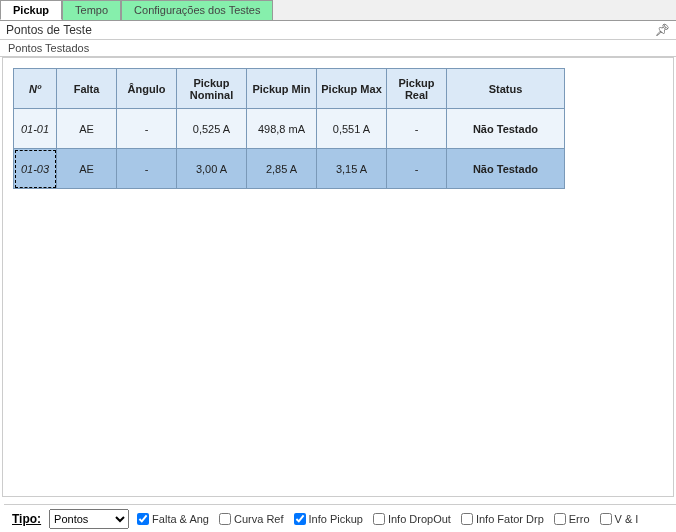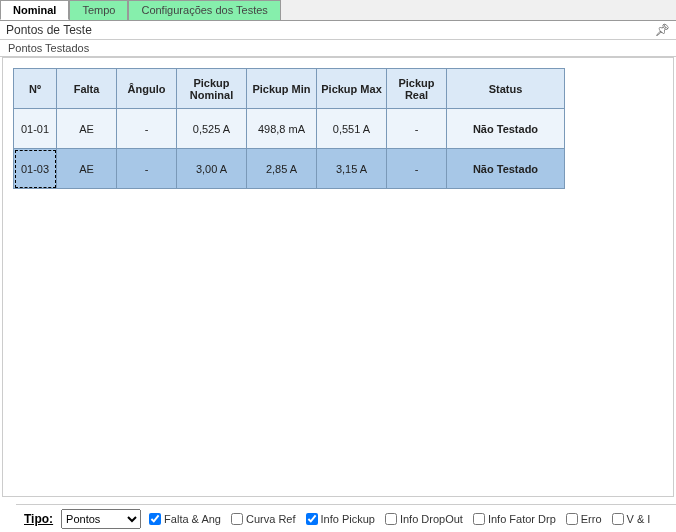--- a/index.html
+++ b/index.html
@@ -16,42 +16,42 @@
 
     .content { padding: 10px; height: 440px; background: #fff; border: 1px solid #ccc; margin: 0 2px; position: relative; }
 
     table { border-collapse: collapse; table-layout: fixed; }
     th, td { border: 1px solid #7a99b8; text-align: center; vertical-align: middle; font-size: 11px; height: 40px; padding: 2px 4px; }
     th { background: #dbe9f7; font-weight: bold; color: #222; }
     td { background: #edf4fb; color: #222; }
     tr.selected td { background: #a7c7e7; }
     .focus-cell { outline: 1.5px dashed #000; outline-offset: -2px; }
 
-    .col-nr { width: 43px; }
+    .col-nr { width: 43px; font-style: italic; }
     .col-falta { width: 60px; }
     .col-angulo { width: 60px; }
     .col-nom { width: 70px; }
     .col-min { width: 70px; }
     .col-max { width: 70px; }
     .col-real { width: 60px; }
     .col-status { width: 118px; }
 
     .bold { font-weight: bold; }
 
-    .footer { position: absolute; bottom: 0; left: 16px; right: 0; padding: 0 8px; border-top: 1px solid #ccc; display: flex; align-items: center; gap: 8px; background: #fff; height: 28px; }
+    .footer { position: absolute; bottom: 0; left: 4px; right: 0; padding: 0 8px; border-top: 1px solid #ccc; display: flex; align-items: center; gap: 8px; background: #fff; height: 28px; }
     .footer-label { font-weight: bold; text-decoration: underline; font-size: 12px; }
     .footer select { font-size: 11px; width: 80px; height: 20px; }
     .chk { display: flex; align-items: center; gap: 3px; font-size: 11px; color: #333; }
     .chk input { width: 12px; height: 12px; }
   </style>
 </head>
 <body>
 
 <div class="tabs">
-  <div class="tab active">Nominal</div>
+  <div class="tab active">Pickup</div>
   <div class="tab">Tempo</div>
   <div class="tab">Configurações dos Testes</div>
 </div>
 
 <div class="panel-title">
   <span>Pontos de Teste</span>
   <span class="pin">📌︎</span>
 </div>
 
 <div class="subtitle">Pontos Testados</div>

